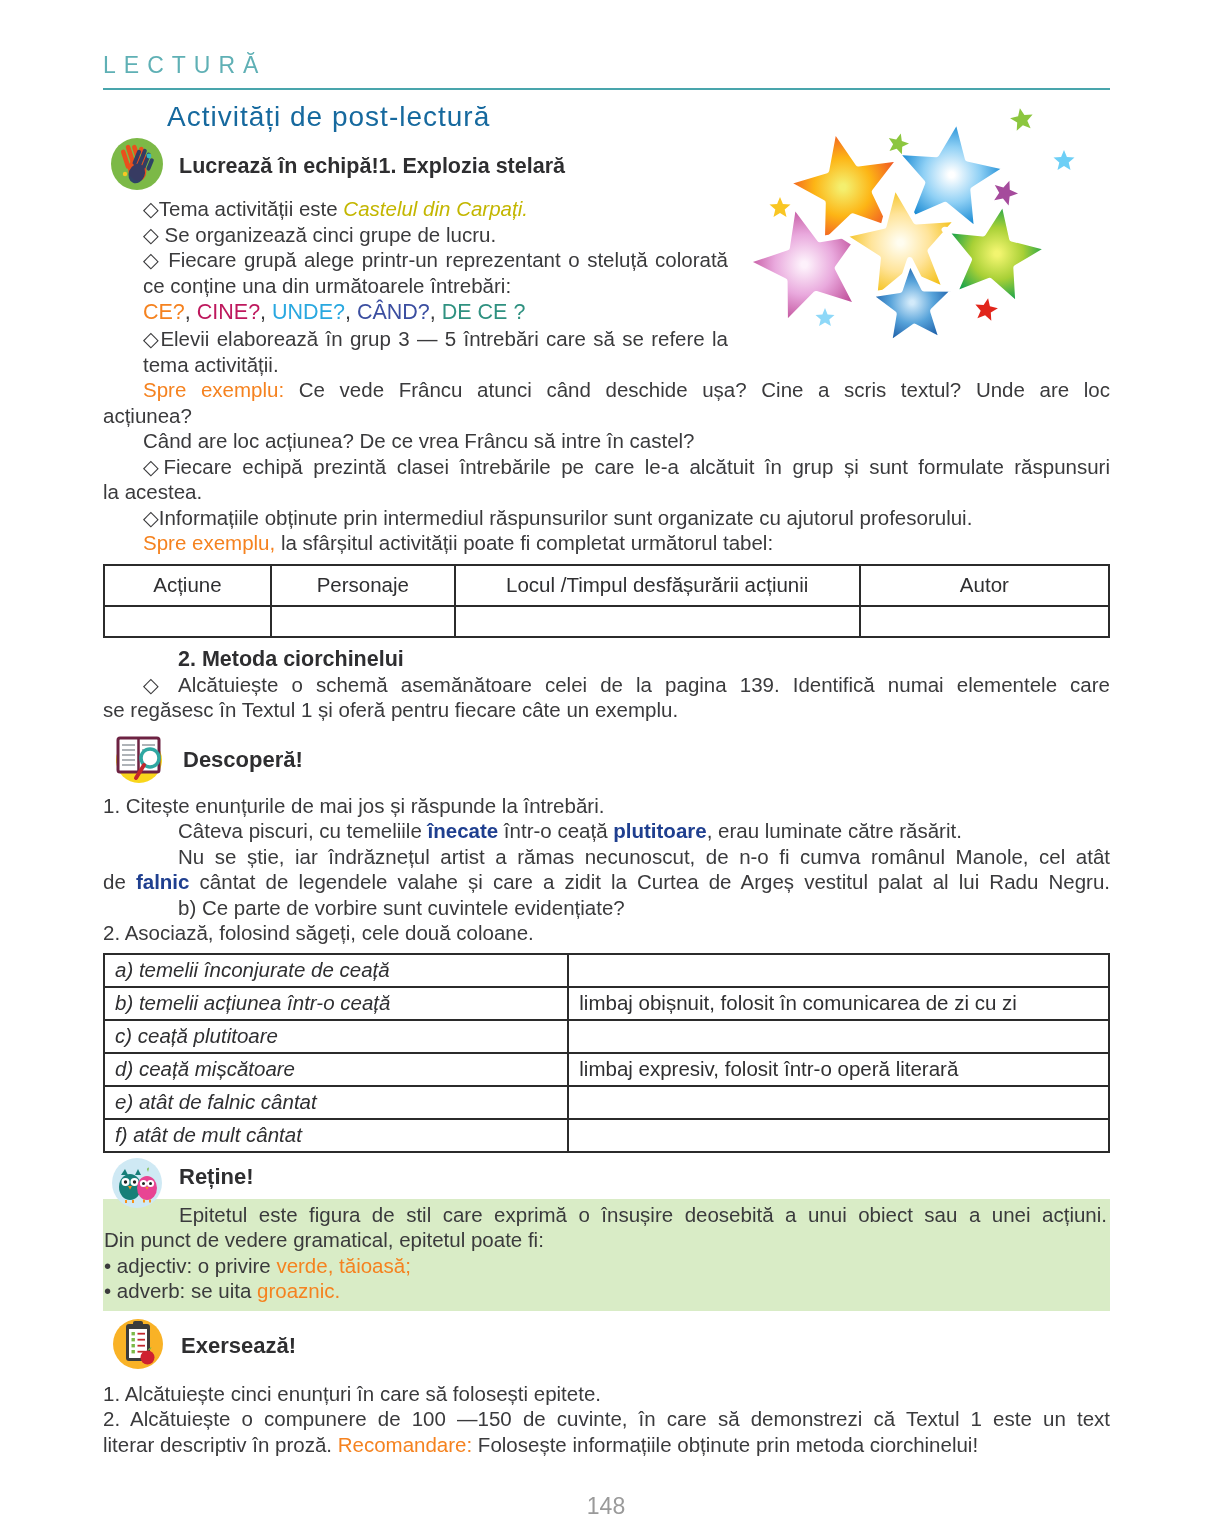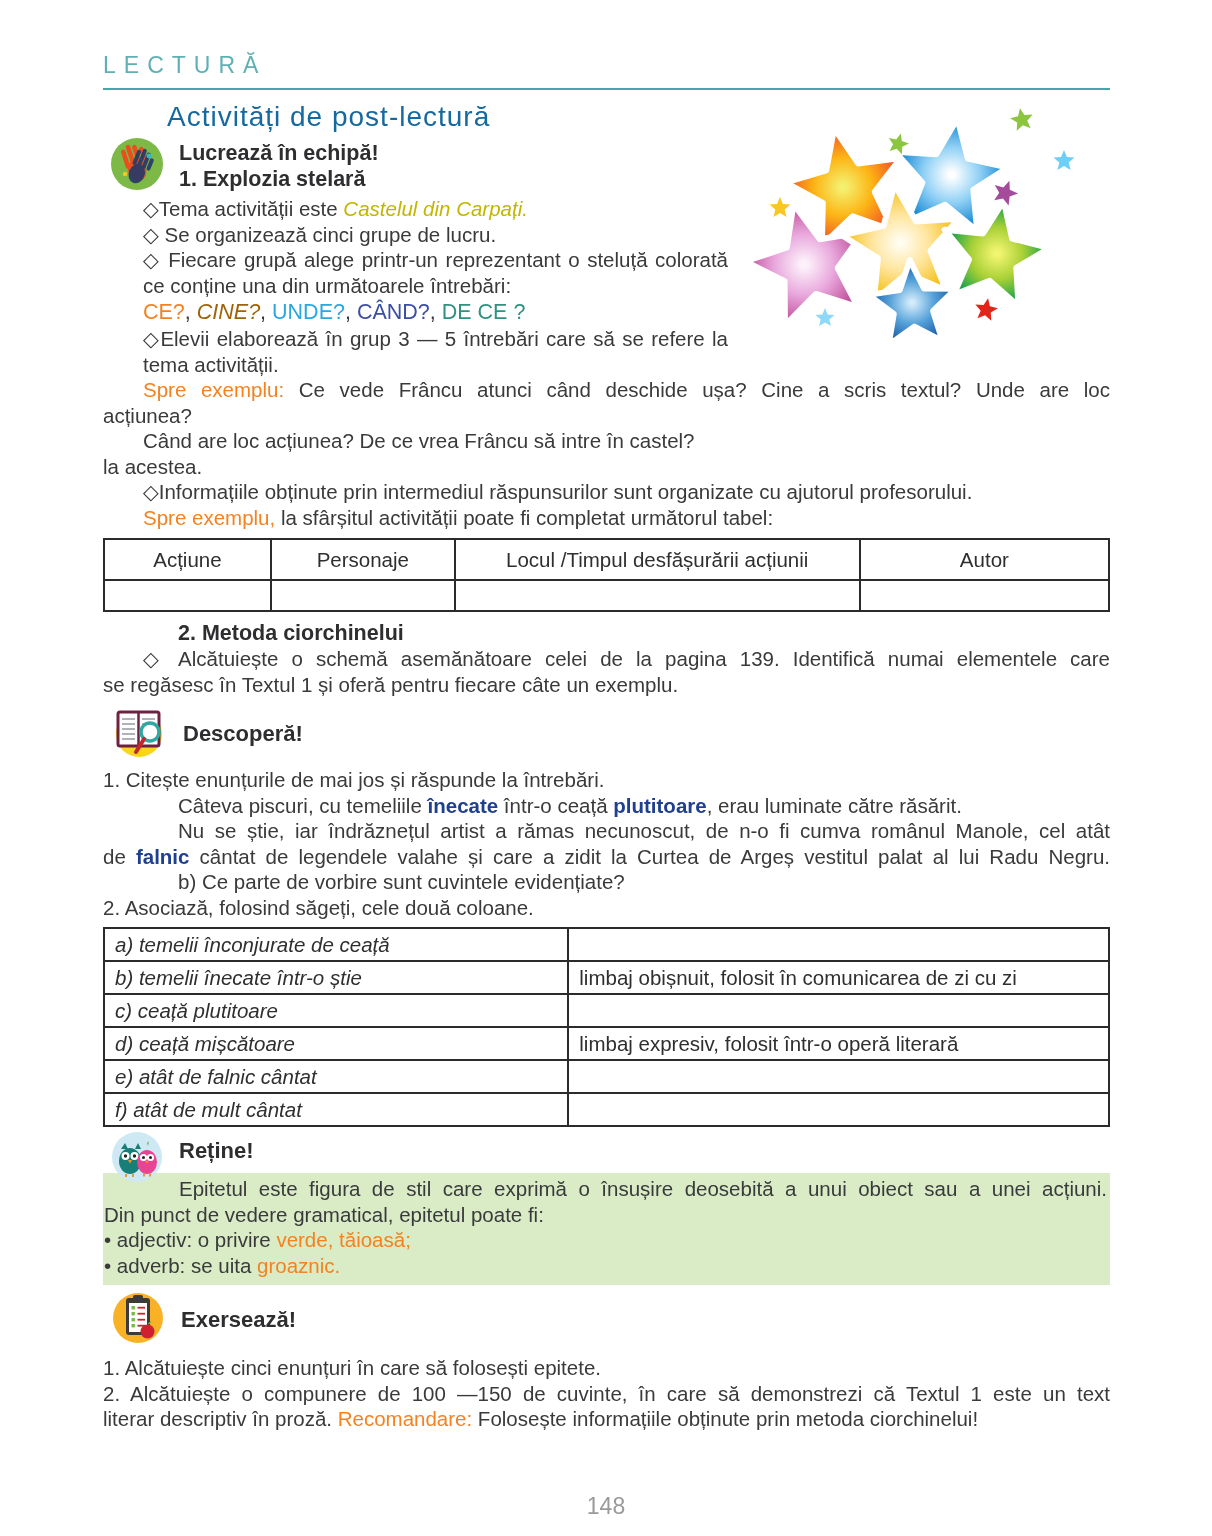--- a/index.html
+++ b/index.html
@@ -10,21 +10,21 @@
   html,body{margin:0;padding:0;background:#ffffff;}
   .page{position:relative;width:1212px;height:1536px;box-sizing:border-box;
         padding:52px 102px 0 103px;background:#fff;overflow:hidden;
         font-family:"Liberation Sans","DejaVu Sans",sans-serif;color:var(--body-text);}
   .lectura{font-size:23px;letter-spacing:8px;color:var(--header-teal);margin-bottom:9px;}
   .rule{height:2px;background:var(--rule-teal);margin-bottom:10px;}
   .star-wrap{float:right;width:368px;height:250px;margin:0 0 6px 14px;position:relative;}
   .star-wrap svg{position:absolute;left:4px;top:-2px;overflow:visible;}
   .main-title{font-size:28px;letter-spacing:1px;color:var(--title-blue);margin:8px 0 2px 64px;line-height:34px;}
   .hrow{display:flex;align-items:center;gap:14px;margin-left:6px;}
-  .hcol{display:flex;flex-direction:column;}
+  .hcol{display:flex;}
   .bold{font-weight:bold;color:#2e2e30;font-size:21.5px;line-height:26px;}
   .ln{font-size:20.5px;line-height:25.5px;color:var(--body-text);}
   .p40{padding-left:40px;}
   .p75{padding-left:75px;}
   .jn{text-align:justify;}
   .jf{text-align:justify;text-align-last:justify;}
   .clr{clear:right;}
   .orange{color:var(--accent-orange);}
   .ytitle{color:var(--theme-yellow);font-style:italic;}
   .wblue{color:var(--word-blue);font-weight:bold;}
@@ -126,26 +126,27 @@
     </span>
     <span class="hcol">
       <span class="bold">Lucrează în echipă!</span>
       <span class="bold">1. Explozia stelară</span>
     </span>
   </div>
 
   <div class="ln p40"><span>◇Tema activității este </span><span class="ytitle">Castelul din Carpați.</span></div>
   <div class="ln p40">◇ Se organizează cinci grupe de lucru.</div>
   <div class="ln p40 jn">◇ Fiecare grupă alege printr-un reprezentant o steluță colorată ce conține una din următoarele întrebări:</div>
-  <div class="ln qline"><span style="color: rgb(245, 130, 31);">CE?</span><span>, </span><span style="color: #a16207; font-style: italic;">CINE?</span><span>, </span><span style="color: rgb(41, 168, 224);">UNDE?</span><span>, </span><span style="color: rgb(59, 78, 160);">CÂND?</span><span>, </span><span style="color: rgb(47, 145, 128);">DE CE ?</span></div>
+  <div class="ln qline"><span style="color: rgb(245, 130, 31);">CE?</span><span>, </span><span style="color: #be185d;">CINE?</span><span>, </span><span style="color: rgb(41, 168, 224);">UNDE?</span><span>, </span><span style="color: rgb(59, 78, 160);">CÂND?</span><span>, </span><span style="color: rgb(47, 145, 128);">DE CE ?</span></div>
   <div class="ln p40 jn">◇Elevii elaborează în grup 3 — 5 întrebări care să se refere la tema activității.</div>
 
   <div class="ln p40 jf clr"><span class="orange">Spre exemplu:</span><span> Ce vede Frâncu atunci când deschide ușa? Cine a scris textul? Unde are loc</span></div>
   <div class="ln">acțiunea?</div>
   <div class="ln p40">Când are loc acțiunea? De ce vrea Frâncu să intre în castel?</div>
+  <div class="ln p40 jf">◇Fiecare echipă prezintă clasei întrebările pe care le-a alcătuit în grup și sunt formulate răspunsuri</div>
   <div class="ln">la acestea.</div>
   <div class="ln p40">◇Informațiile obținute prin intermediul răspunsurilor sunt organizate cu ajutorul profesorului.</div>
   <div class="ln p40"><span class="orange">Spre exemplu,</span><span> la sfârșitul activității poate fi completat următorul tabel:</span></div>
 
   <table class="t1">
     <thead>
       <tr>
         <th style="width:16.6%">Acțiune</th>
         <th style="width:18.3%">Personaje</th>
         <th style="width:40.3%">Locul /Timpul desfășurării acțiunii</th>
@@ -195,21 +196,21 @@
   <div class="ln p75">b) Ce parte de vorbire sunt cuvintele evidențiate?</div>
   <div class="ln">2. Asociază, folosind săgeți, cele două coloane.</div>
 
   <table class="t2">
     <tbody>
       <tr>
           <td class="lft">a) temelii înconjurate de ceață</td>
           <td></td>
         </tr>
       <tr>
-          <td class="lft">b) temelii înecate într-o știe</td>
+          <td class="lft">b) temelii acțiunea într-o ceață</td>
           <td>limbaj obișnuit, folosit în comunicarea de zi cu zi</td>
         </tr>
       <tr>
           <td class="lft">c) ceață plutitoare</td>
           <td></td>
         </tr>
       <tr>
           <td class="lft">d) ceață mișcătoare</td>
           <td>limbaj expresiv, folosit într-o operă literară</td>
         </tr>

